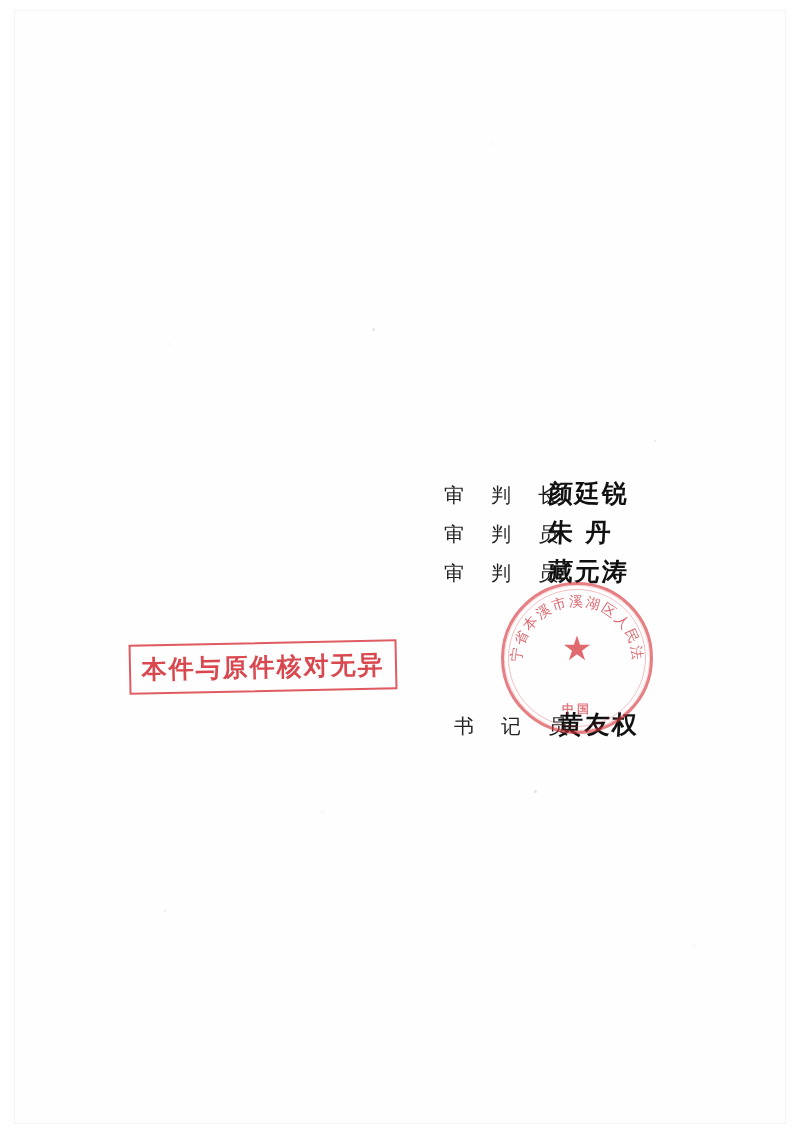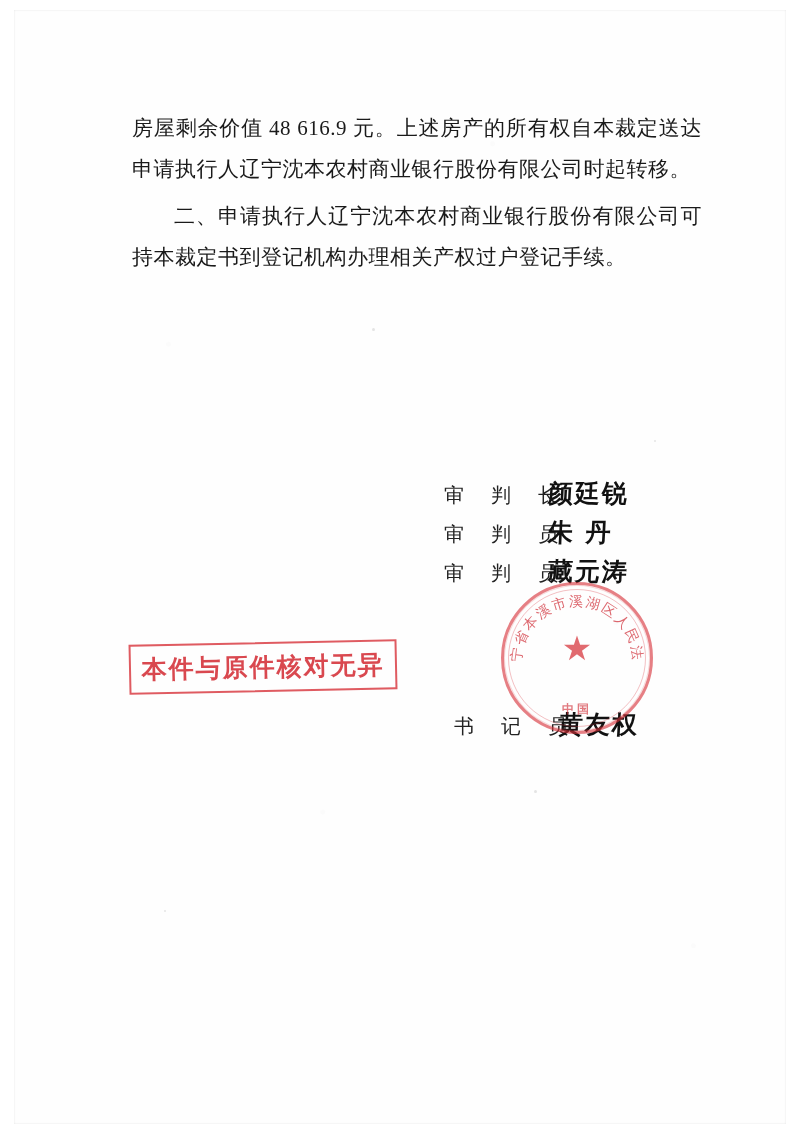--- a/index.html
+++ b/index.html
@@ -201,24 +201,20 @@
 <body>
 
 <div class="page">
   <div class="paper">
     <div class="scan-noise"></div>
     <div class="speck" style="left:358px;top:318px;width:3px;height:3px;"></div>
     <div class="speck" style="left:520px;top:780px;width:3px;height:3px;"></div>
     <div class="speck" style="left:150px;top:900px;width:2px;height:2px;"></div>
     <div class="speck" style="left:640px;top:430px;width:2px;height:2px;"></div>
 
-    <div class="body-text">
-      <p class="para">房屋剩余价值 48 616.9 元。上述房产的所有权自本裁定送达申请执行人辽宁沈本农村商业银行股份有限公司时起转移。</p>
-      <p class="para indent">二、申请执行人辽宁沈本农村商业银行股份有限公司可持本裁定书到登记机构办理相关产权过户登记手续。</p>
-    </div>
 
     <div class="signature-block">
       <div class="sig-row">
         <span class="sig-role">审 判 长</span>
         <span class="sig-name">颜廷锐</span>
       </div>
       <div class="sig-row">
         <span class="sig-role">审 判 员</span>
         <span class="sig-name">朱 丹</span>
       </div>

